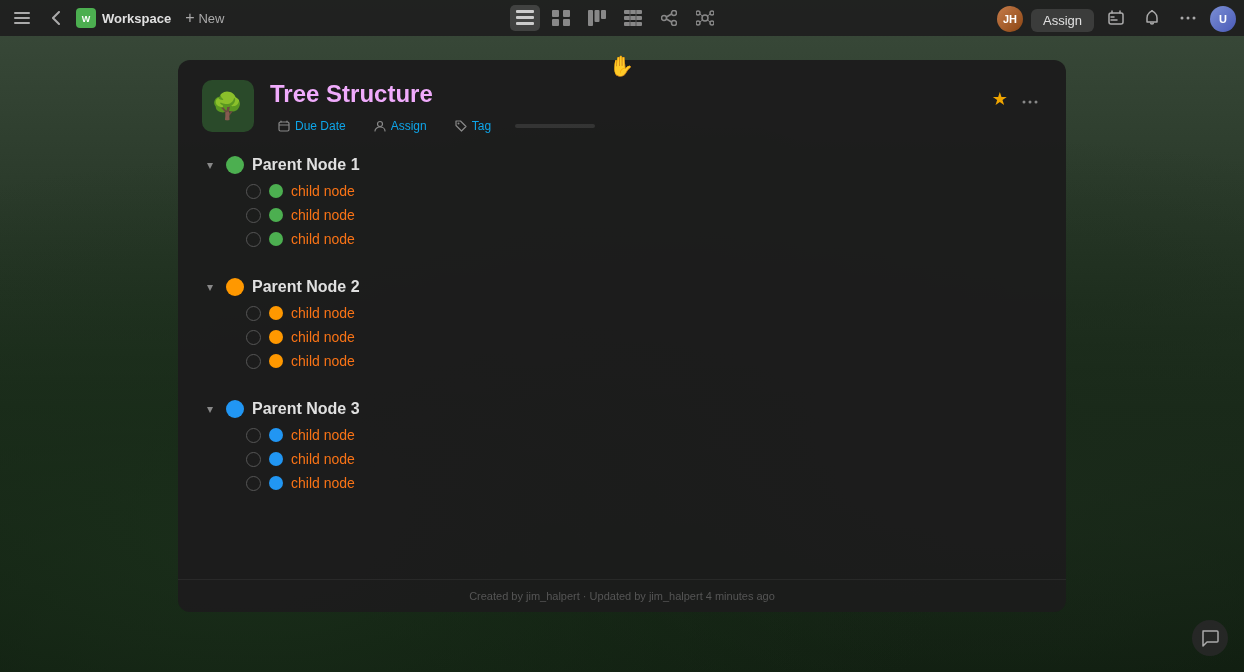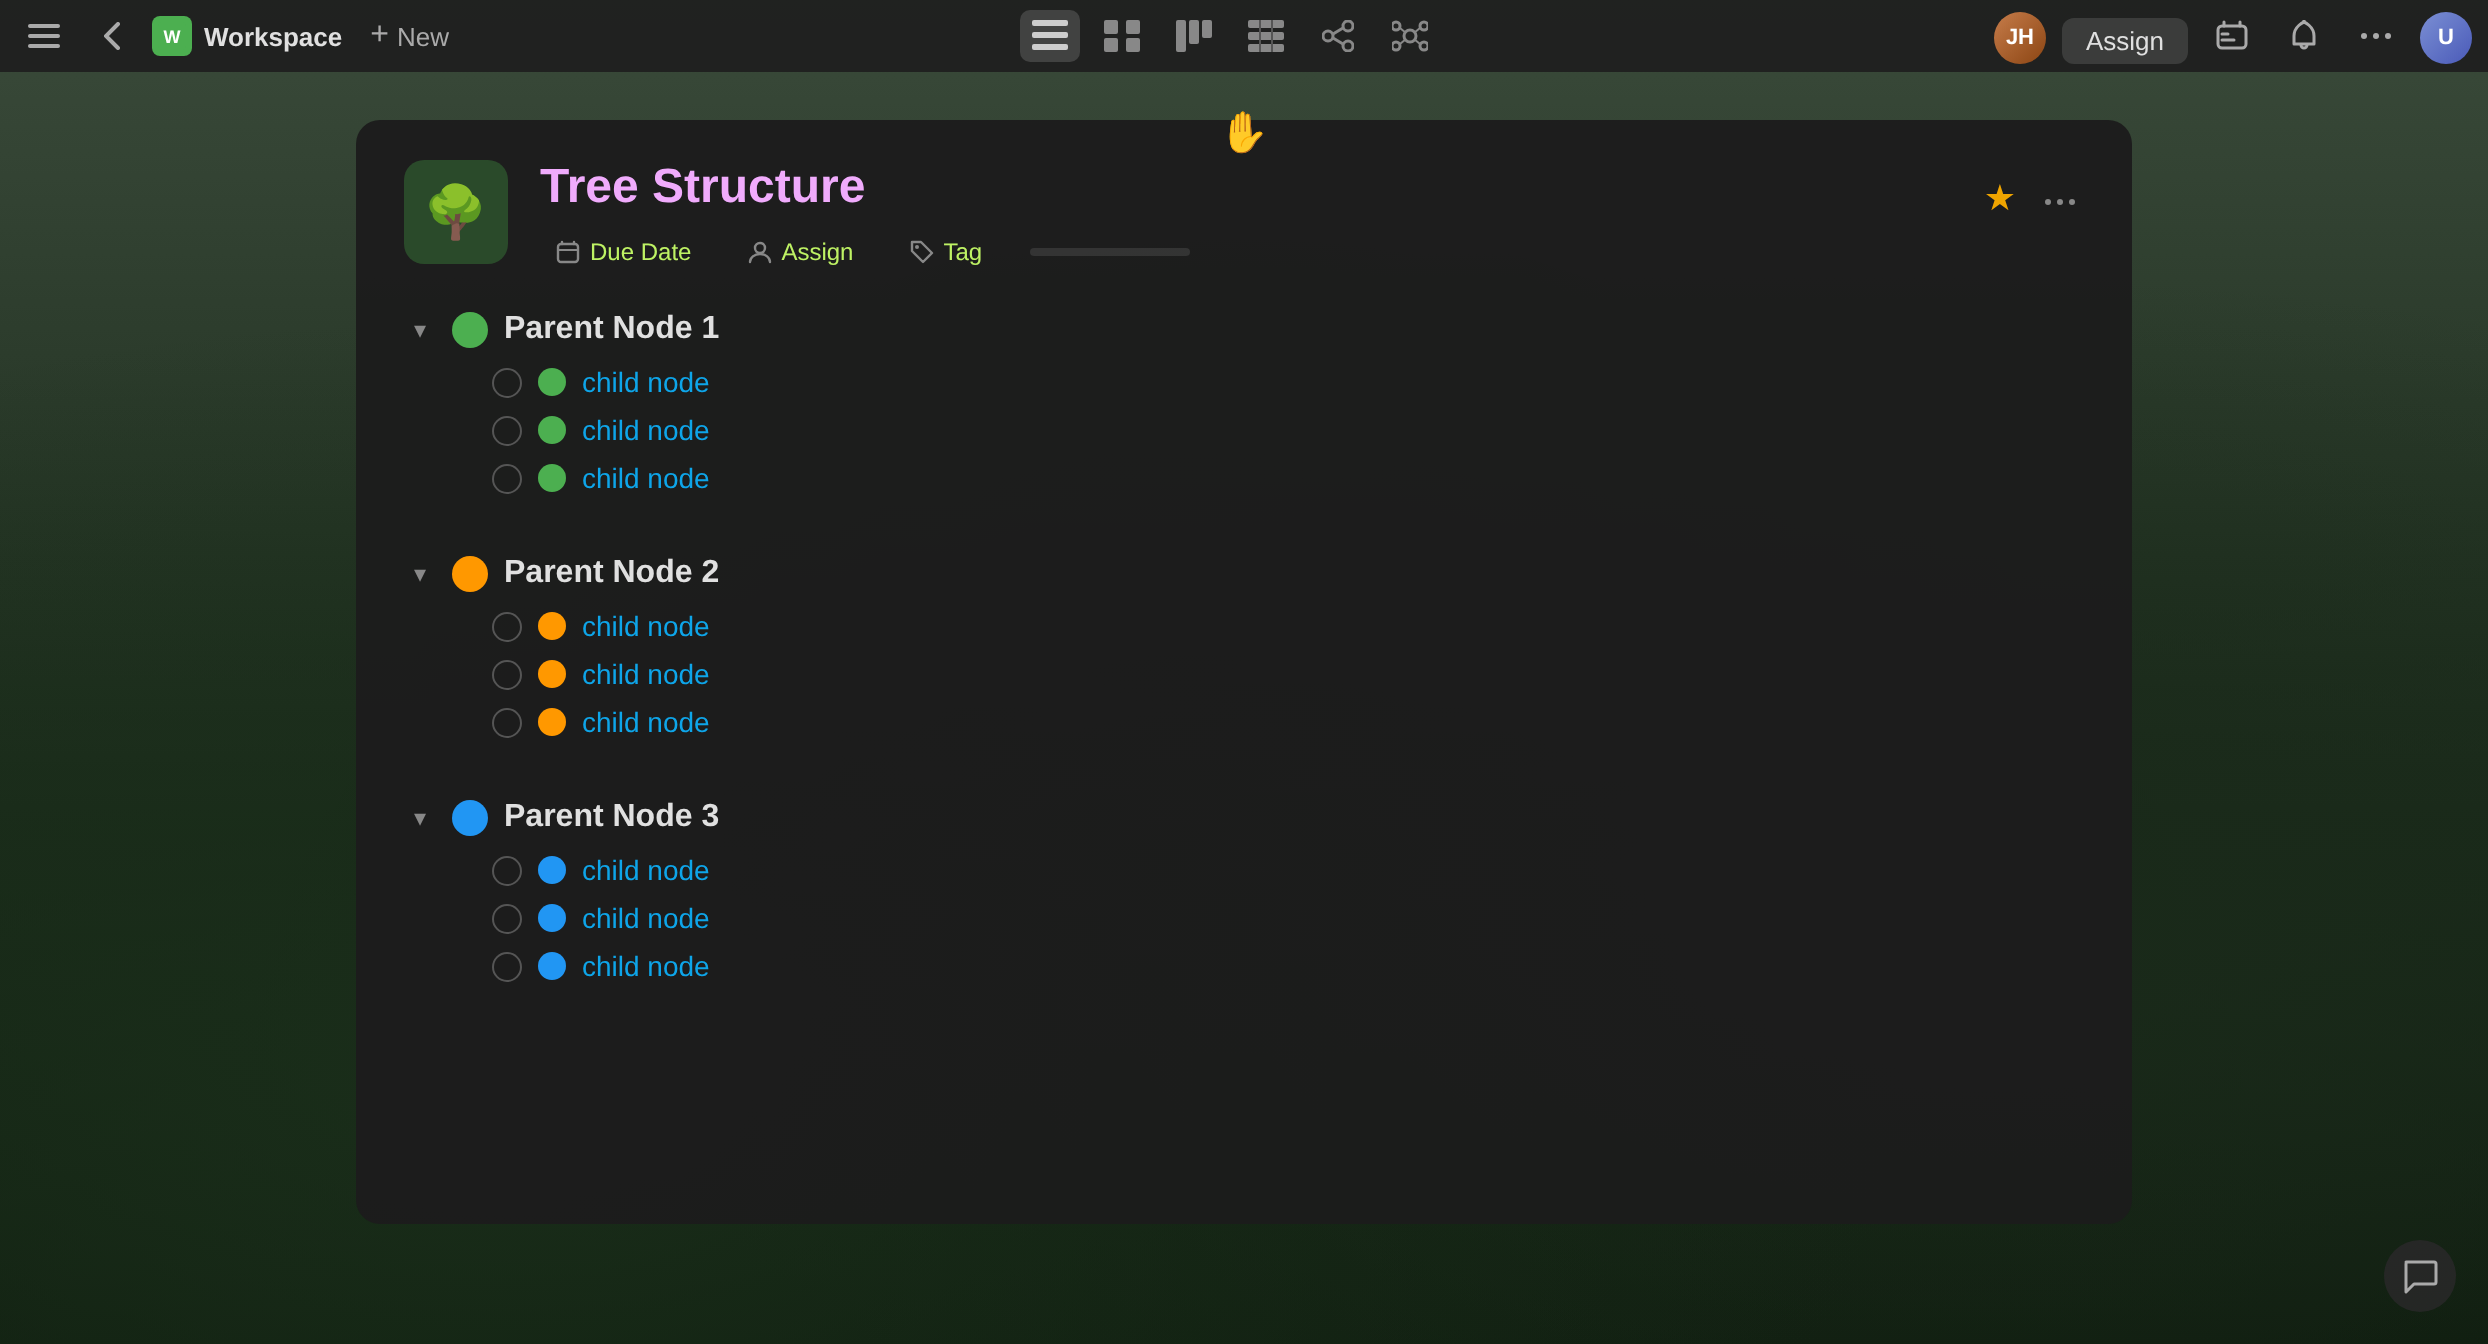--- a/index.html
+++ b/index.html
@@ -201,21 +201,21 @@
     .panel-meta {
       display: flex;
       align-items: center;
       gap: 12px;
     }
 
     .meta-btn {
       display: flex;
       align-items: center;
       gap: 5px;
-      color: #bef264;
+      color: #0ea5e9;
       font-size: 12px;
       cursor: pointer;
       padding: 3px 8px;
       border-radius: 5px;
     }
 
     .panel-actions {
       display: flex;
       align-items: center;
       gap: 6px;
@@ -304,21 +304,21 @@
 
     .child-dot {
       width: 14px;
       height: 14px;
       border-radius: 50%;
       flex-shrink: 0;
     }
 
     .child-label {
       font-size: 14px;
-      color: #0ea5e9;
+      color: #f97316;
     }
 
     
     .panel-footer {
       padding: 10px 24px;
       border-top: 1px solid rgba(255,255,255,0.06);
       color: #555;
       font-size: 11px;
       text-align: center;
     }
@@ -590,19 +590,22 @@
     </div>
           <div class="child-row">
       <div class="child-checkbox"></div>
       <span class="child-dot" style="background:#2196F3;"></span>
       <span class="child-label">child node</span>
     </div>
         </div>
       </div>
     </div>
 
+  <div class="panel-footer">
+    <span>Created by jim_halpert · Updated by jim_halpert 4 minutes ago</span>
+  </div>
 </div>
 
 <div class="chat-bubble">
   <svg width="18" height="18" viewBox="0 0 18 18" fill="none">
     <path d="M2 2H16C16.55 2 17 2.45 17 3V12C17 12.55 16.55 13 16 13H6L2 17V3C2 2.45 2.45 2 2 2Z" stroke="#aaa" stroke-width="1.5" stroke-linejoin="round"></path>
   </svg>
 </div>
 
 </body></html>

